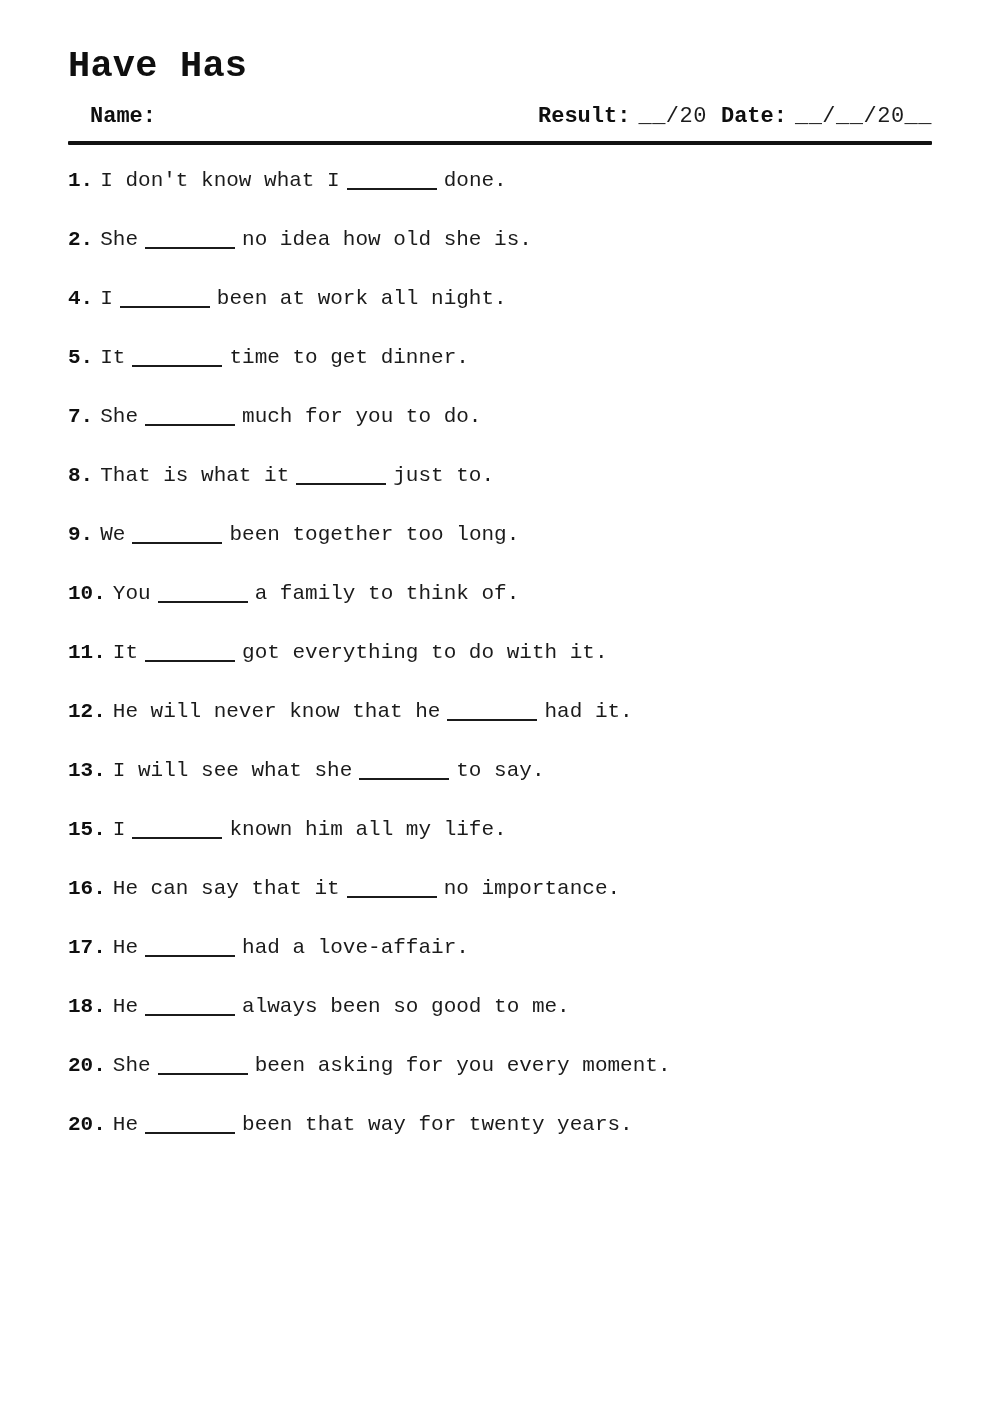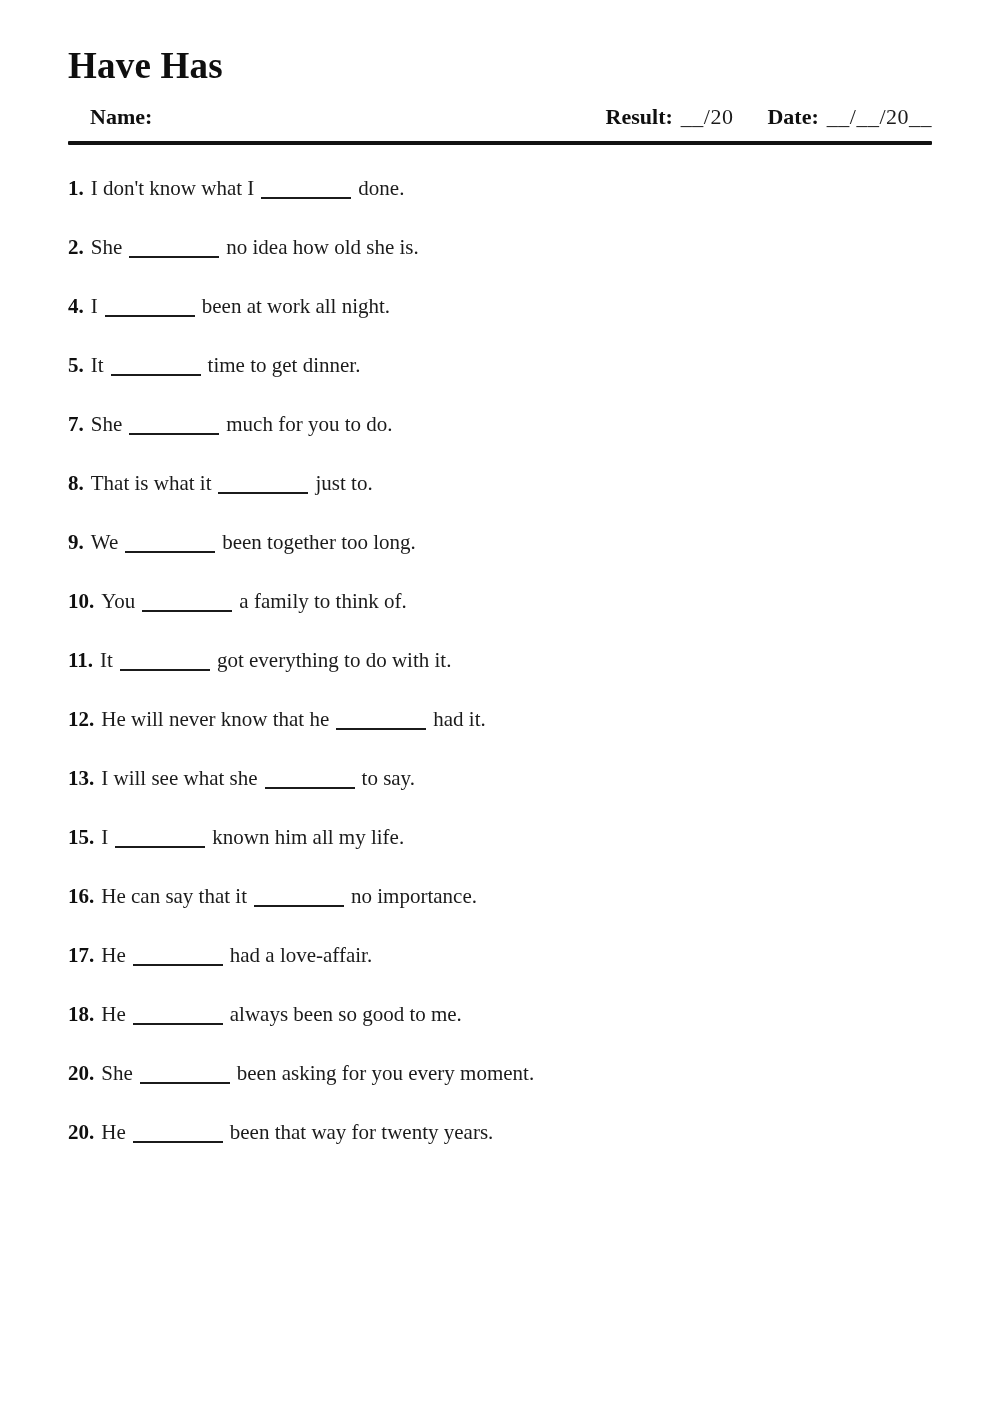--- a/index.html
+++ b/index.html
@@ -8,21 +8,21 @@
     background: #ffffff;
   }
   .page {
     position: relative;
     width: 1000px;
     height: 1182px;
     margin: 0 auto;
     background: #ffffff;
     box-sizing: border-box;
     padding: 44px 68px 0 68px;
-    font-family: Liberation Serif, serif;
+    font-family: Liberation Mono, monospace;
     color: #1b1b1b;
     overflow: hidden;
   }
   .title {
     margin: 0;
     font-size: 37px;
     line-height: 44px;
     font-weight: 700;
     color: #0f0f0f;
     letter-spacing: 0.2px;
@@ -31,41 +31,41 @@
     display: flex;
     justify-content: space-between;
     align-items: baseline;
     margin-top: 16px;
     font-size: 22px;
     line-height: 26px;
     margin-left: 22px;
   }
   .meta-right {
     display: flex;
-    gap: 34px;
+    gap: 14px;
     align-items: baseline;
   }
   .meta-label {
     font-weight: 700;
     color: #0f0f0f;
   }
   .meta-value {
     font-weight: 400;
     margin-left: 8px;
     letter-spacing: 0.5px;
     white-space: pre;
   }
   .header-divider {
     height: 4px;
     background: #121212;
     margin-top: 11px;
     border-radius: 1px;
   }
   .questions {
-    margin-top: 30px;
+    margin-top: 22px;
   }
   .question-row {
     font-size: 21px;
     line-height: 27px;
     height: 27px;
     margin-bottom: 32px;
     white-space: nowrap;
   }
   .q-num {
     font-weight: 700;

